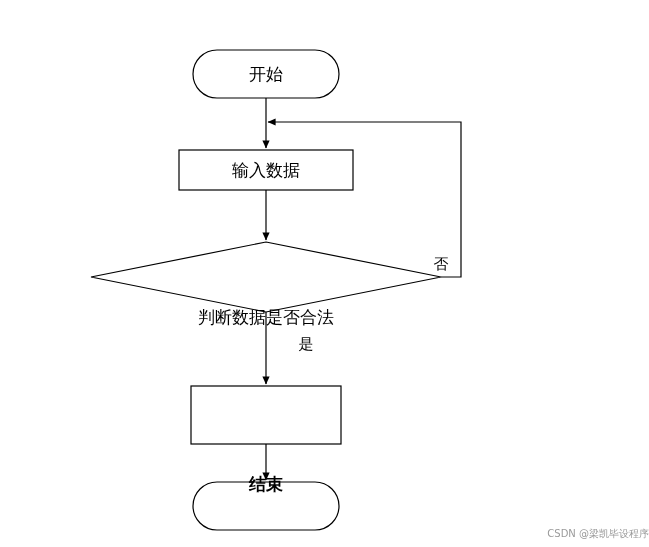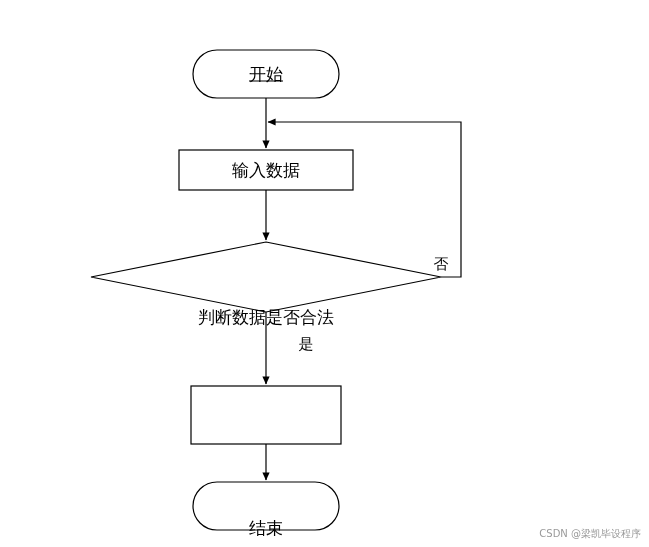--- a/index.html
+++ b/index.html
@@ -49,21 +49,21 @@
   .edge-label {
     position: absolute;
     color: #000000;
     font-size: 15px;
     white-space: nowrap;
     transform: translate(-50%, -50%);
     font-family: "DejaVu Sans", "Liberation Sans", sans-serif;
   }
   .watermark {
     position: absolute;
-    right: 8px;
+    right: 0;
     bottom: 6px;
     font-size: 10px;
     color: #9a9a9a;
     white-space: nowrap;
     font-family: "DejaVu Sans", "Liberation Sans", sans-serif;
   }
 </style>
 </head>
 <body>
 
@@ -90,28 +90,28 @@
 
     <line class="conn" x1="266" y1="190" x2="266" y2="240" marker-end="url(#arrow)"></line>
 
     <line class="conn" x1="266" y1="312" x2="266" y2="384" marker-end="url(#arrow)"></line>
 
     <line class="conn" x1="266" y1="444" x2="266" y2="480" marker-end="url(#arrow)"></line>
 
     <path class="conn" d="M441,277 L461,277 L461,122 L268,122" marker-end="url(#arrow)"></path>
   </svg>
 
-  <div class="node-label" style="left:266px; top:74px;text-decoration:underline;">开始</div>
+  <div class="node-label" style="left:266px; top:74px;">开始</div>
 
   <div class="node-label" style="left:266px; top:170px;">输入数据</div>
 
   <div class="node-label" style="left:266px; top:277px;margin-top:40px;">判断数据是否合法</div>
 
 
-  <div class="node-label" style="left:266px; top:528px;">结束</div>
+  <div class="node-label" style="left:266px; top:484px;font-weight:bold;">结束</div>
 
   <div class="edge-label" style="left:306px; top:344px;">是</div>
 
   <div class="edge-label" style="left:441px; top:264px;">否</div>
 
   <div class="watermark">CSDN @梁凯毕设程序</div>
 
 </div>
 
 </body></html>

